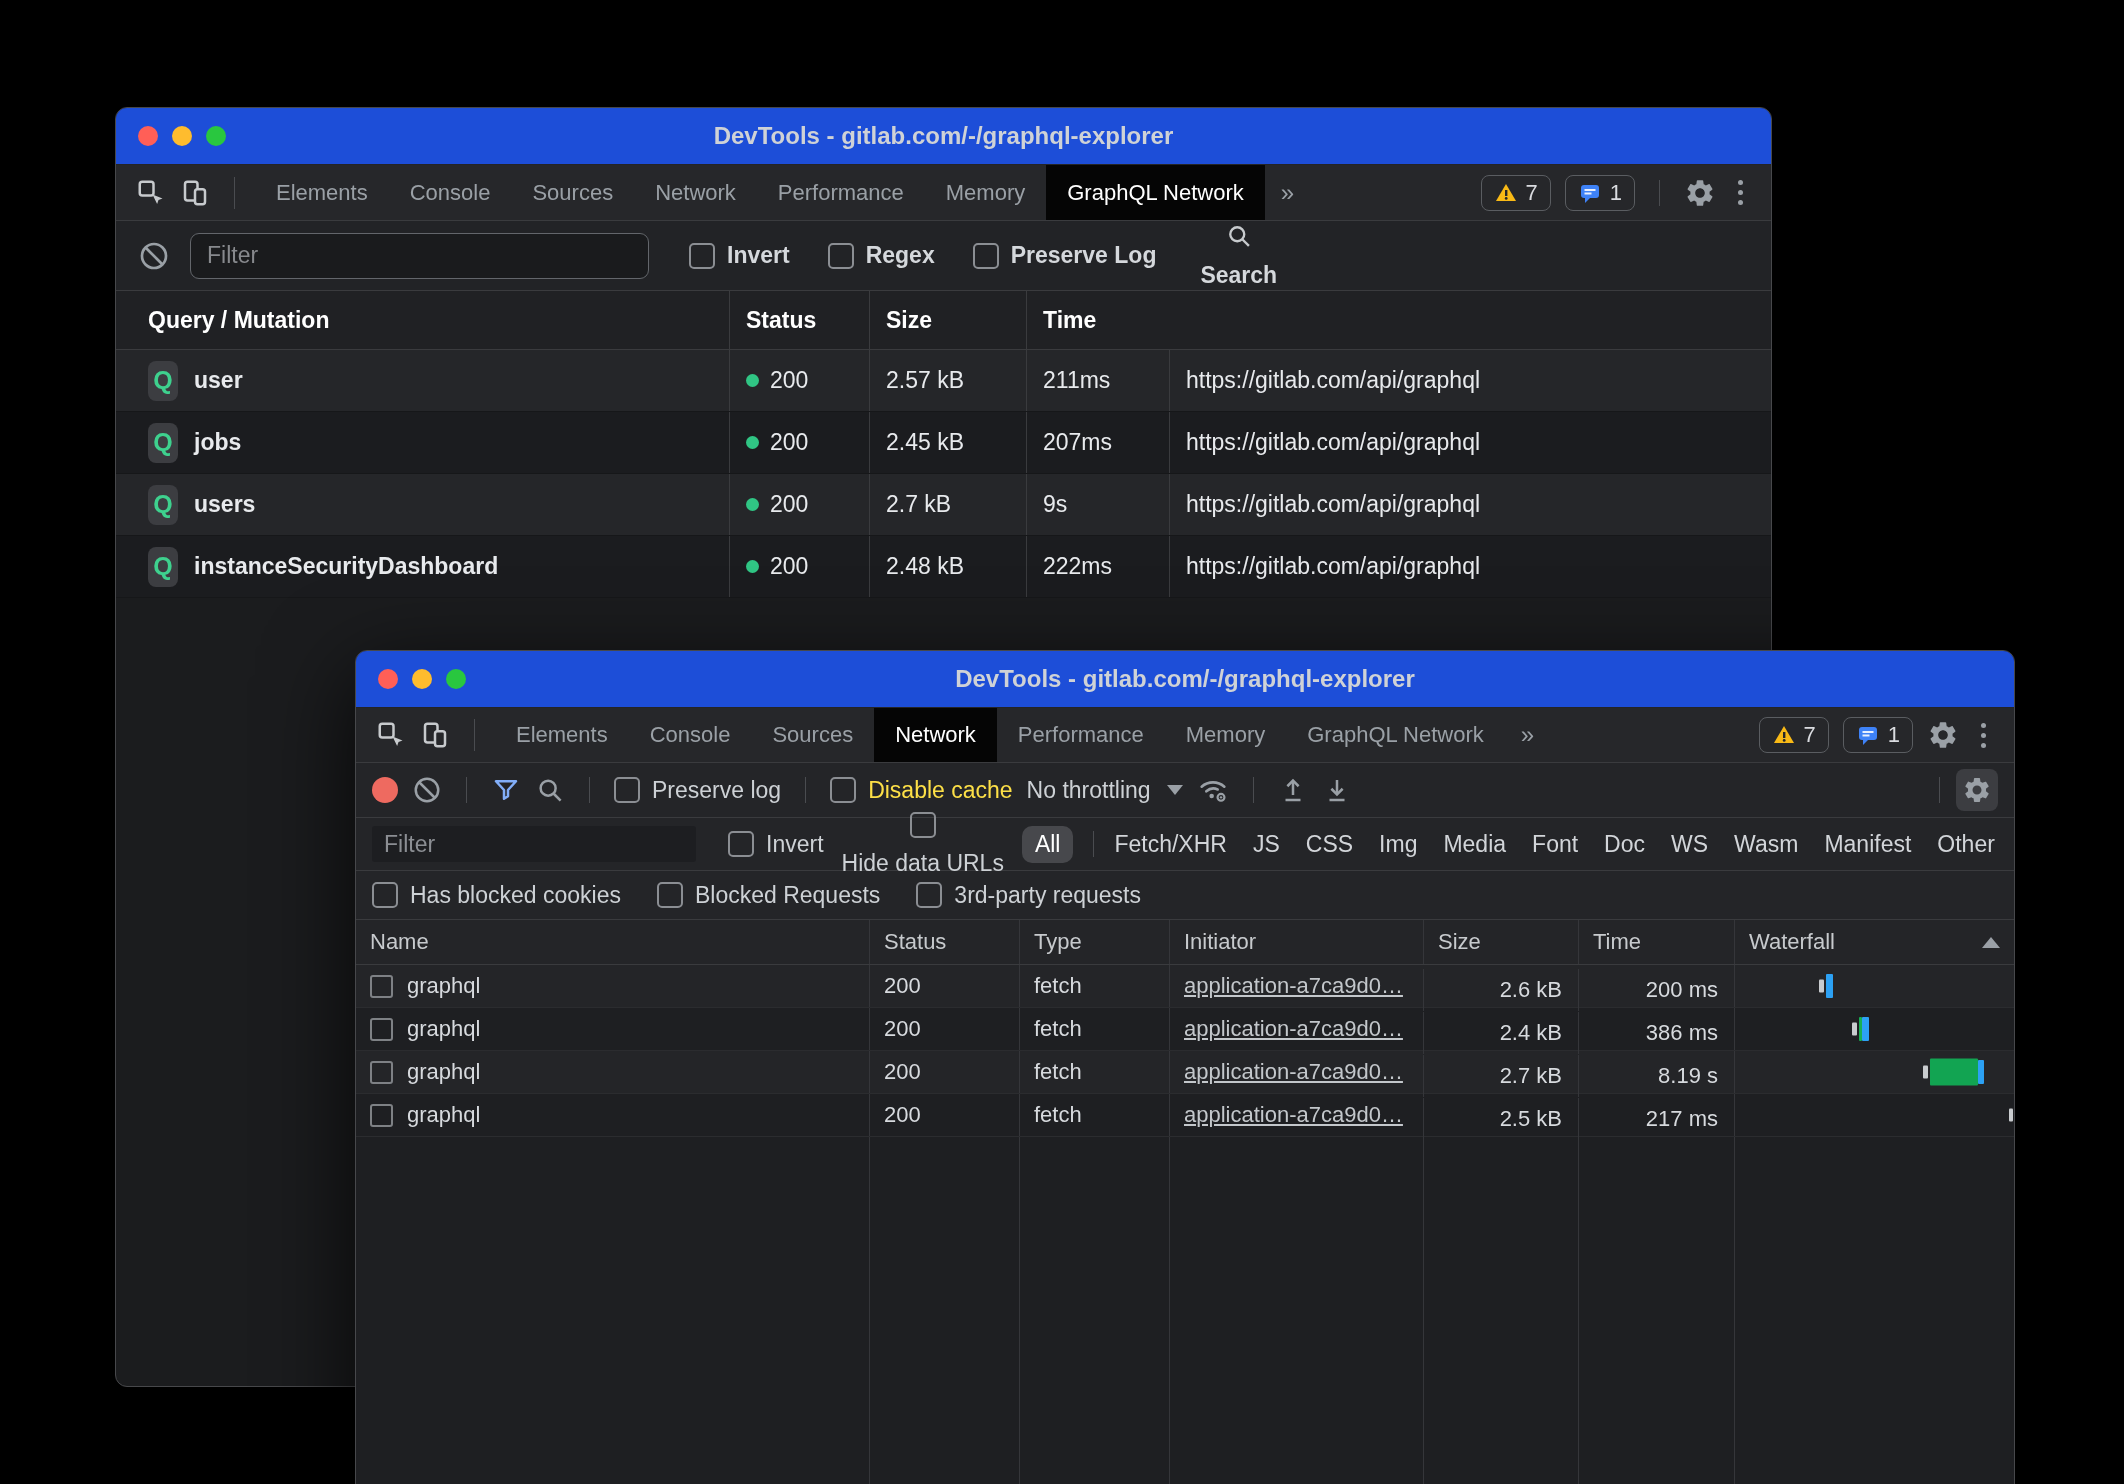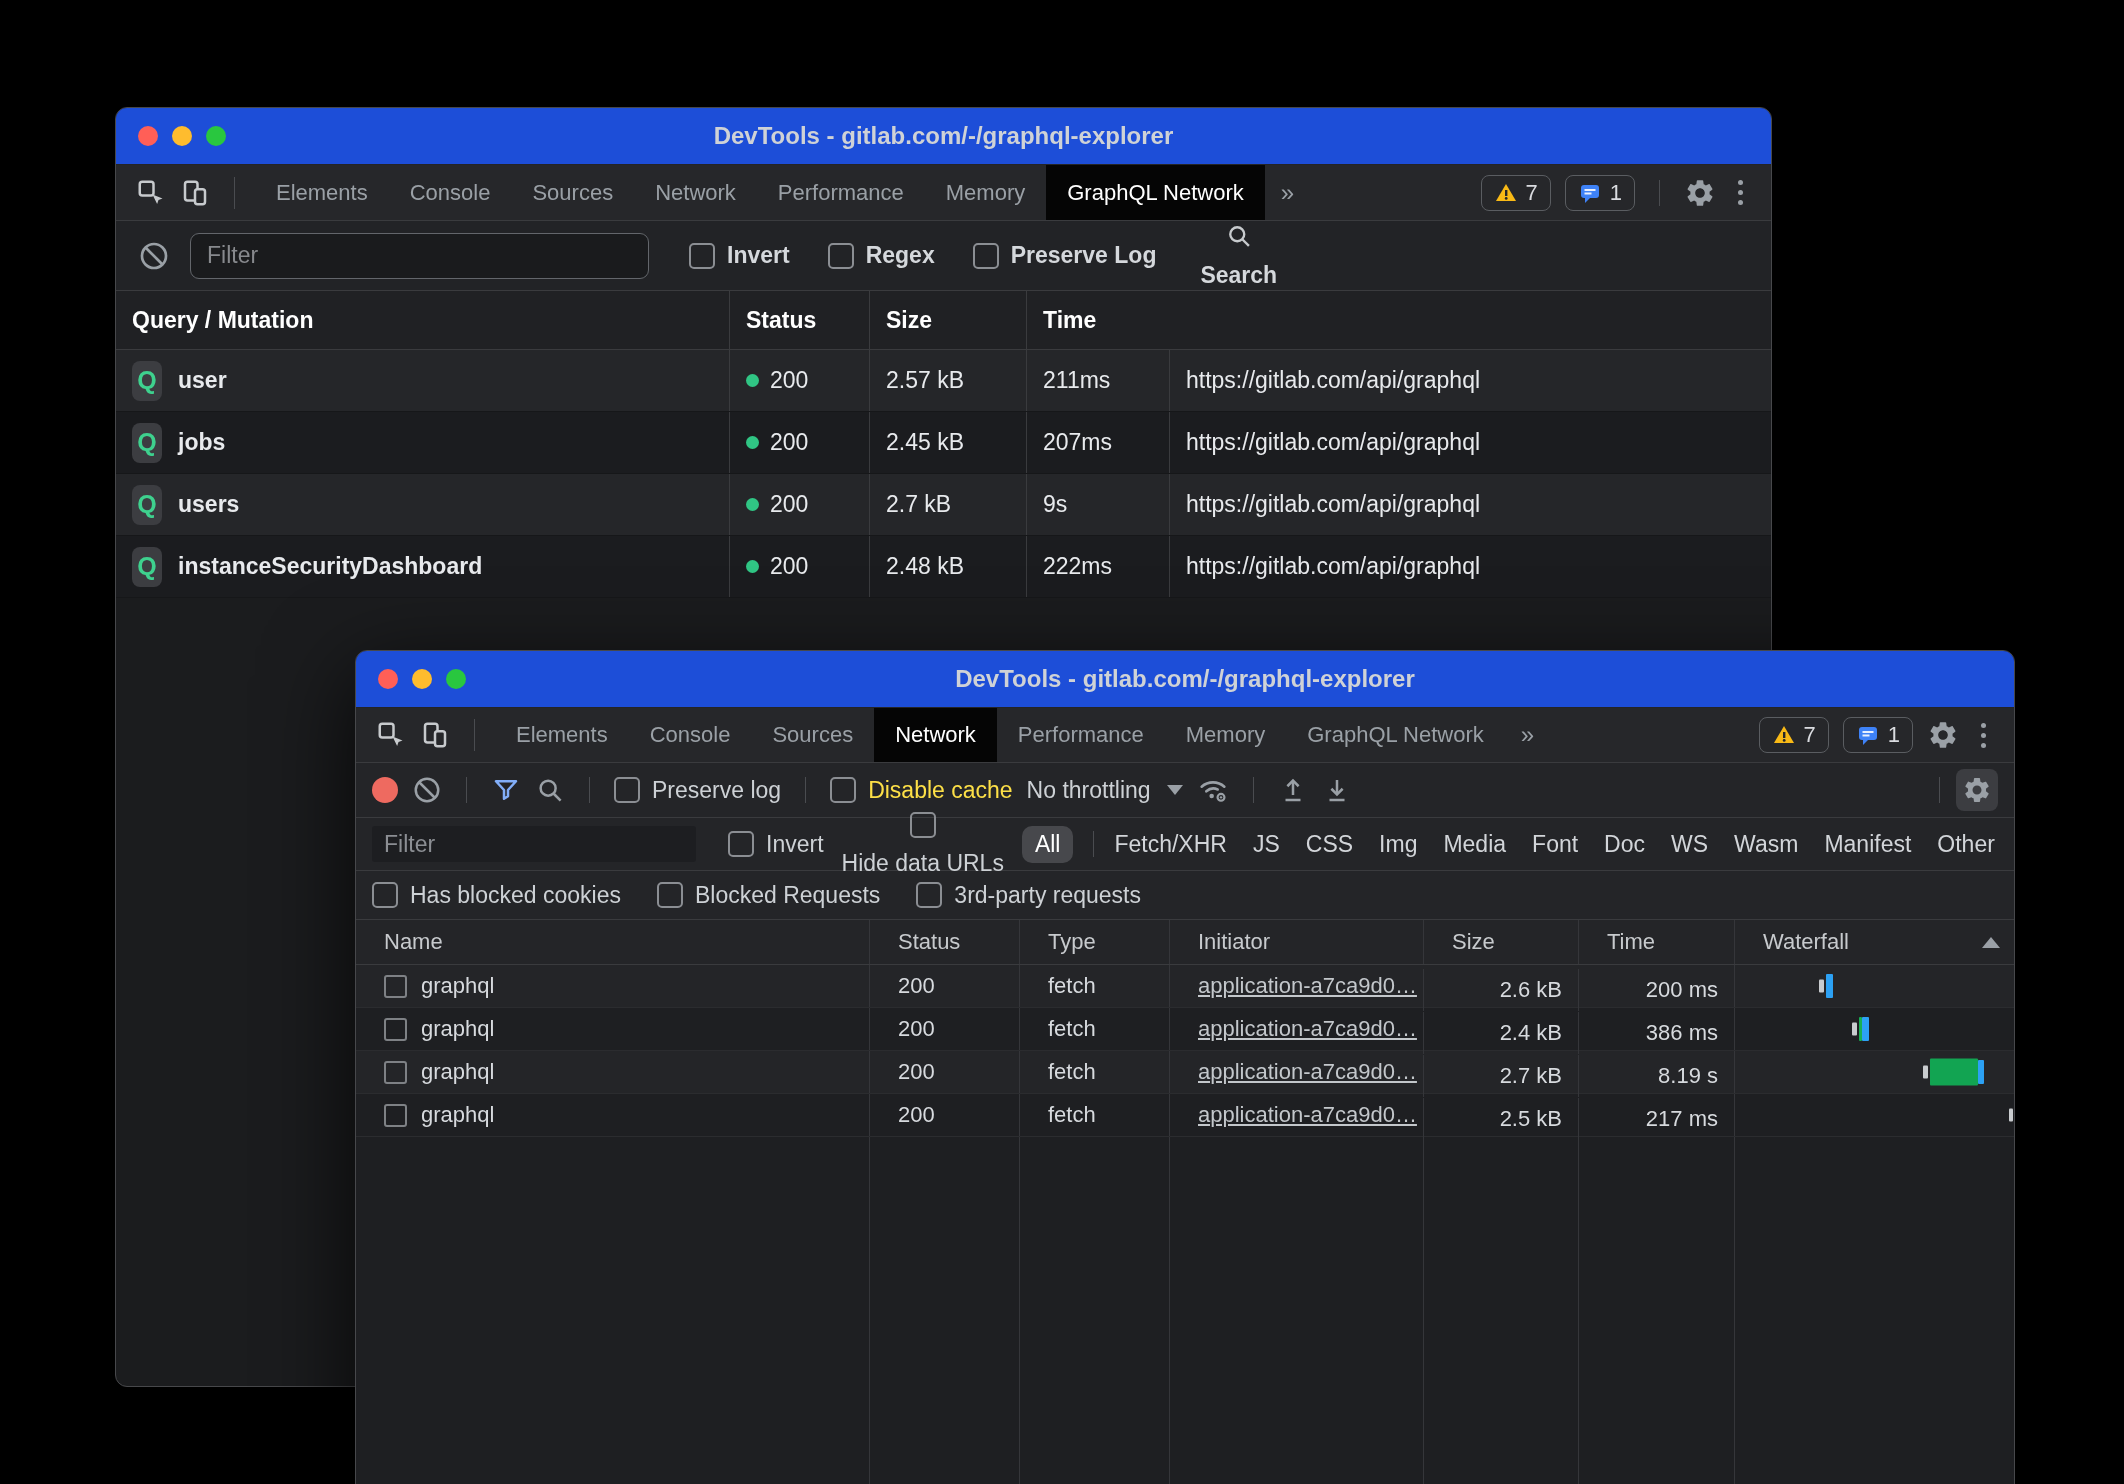--- a/index.html
+++ b/index.html
@@ -39,21 +39,21 @@
   
   .bw-toolbar{height:69px;border-bottom:1px solid #3a3b3e;padding-left:22px;background:#222326;}
   .bw-filter-input{width:425px;height:44px;margin-left:20px;background:#1a1b1d;border:1.5px solid #63666b;
                    border-radius:9px;color:#dadce0;font-size:23px;padding:0 16px;outline:none;
                    font-family:"Liberation Sans",sans-serif;}
   .bw-filter-input::placeholder{color:#87898d;}
   .grid-table{width:100%;}
   .g-row{display:grid;grid-template-columns:613px 140px 157px 143px 1fr;align-items:center;}
   .g-head{height:58px;background:#202124;border-bottom:1px solid #3a3b3e;font-weight:700;font-size:23px;color:#ffffff;}
   .g-cell{height:100%;display:flex;align-items:center;padding-left:16px;font-size:23px;}
-  .g-cell.first{padding-left:16px;}
+  .g-cell.first{padding-left:32px;}
   .g-row .g-cell + .g-cell{border-left:1px solid #3a3b3e;}
   .q-row{height:61px;border-bottom:1px solid #161719;color:#e8eaed;}
   .q-row.odd{background:#252629;} .q-row.even{background:#1b1c1f;}
   .q-badge{width:30px;height:40px;border-radius:8px;background:#3c3d41;color:#3ed18e;font-weight:700;
            font-size:25px;display:flex;align-items:center;justify-content:center;margin-right:16px;flex:none;}
   .q-name{font-weight:700;}
   .status-dot{width:13px;height:13px;border-radius:50%;background:#30c584;margin-right:11px;flex:none;}
 
   
   .fw-toolbar{height:54px;border-bottom:1px solid #3a3b3e;padding:0 16px;background:#242528;gap:14px;}
@@ -70,21 +70,21 @@
   .fw-filter-input::placeholder{color:#8b8e93;}
   .chip{font-size:23px;color:#d2d5d9;white-space:nowrap;}
   .chip-all{background:#47484c;color:#ffffff;border-radius:10px;padding:5px 13px;}
   .chips{display:flex;align-items:flex-start;gap:26px;}
 
   .fw-optsrow{height:48px;border-bottom:1px solid #3a3b3e;padding:0 16px;background:#242528;gap:36px;}
   .fw-optsrow .cb-group{font-weight:400;font-size:23px;color:#cdd1d5;}
 
   .n-grid{display:grid;grid-template-columns:513px 150px 150px 254px 155px 156px 280px;align-items:center;}
   .n-head{height:44px;background:#242528;border-bottom:1px solid #3a3b3e;font-size:22px;color:#c7cacd;}
-  .n-cell{height:100%;display:flex;align-items:center;padding-left:28px;font-size:22px;overflow:hidden;text-align:right;}
+  .n-cell{height:100%;display:flex;align-items:center;padding-left:14px;font-size:22px;overflow:hidden;text-align:right;}
   .n-grid .n-cell + .n-cell{border-left:1px solid #35363a;}
   .n-row{height:42px;border-bottom:1px solid #2b2c2f;color:#d7dade;}
   .n-row.odd{background:#242528;} .n-row.even{background:#1e1f22;}
   .row-cb{width:19px;height:19px;border:2px solid #7e8185;border-radius:3px;margin-right:14px;flex:none;}
   .n-cell.num{justify-content:flex-end;padding-right:16px;margin-top:8px;}
   .init-link{color:#c3c7cb;text-decoration:underline;white-space:nowrap;overflow:hidden;text-overflow:ellipsis;}
   .wf-cell{position:relative;}
   .wf-seg{position:absolute;top:50%;transform:translateY(-50%);border-radius:1px;}
   .sort-up{width:0;height:0;border-left:9px solid transparent;border-right:9px solid transparent;
            border-bottom:11px solid #9aa0a6;margin-left:auto;margin-right:14px;}

